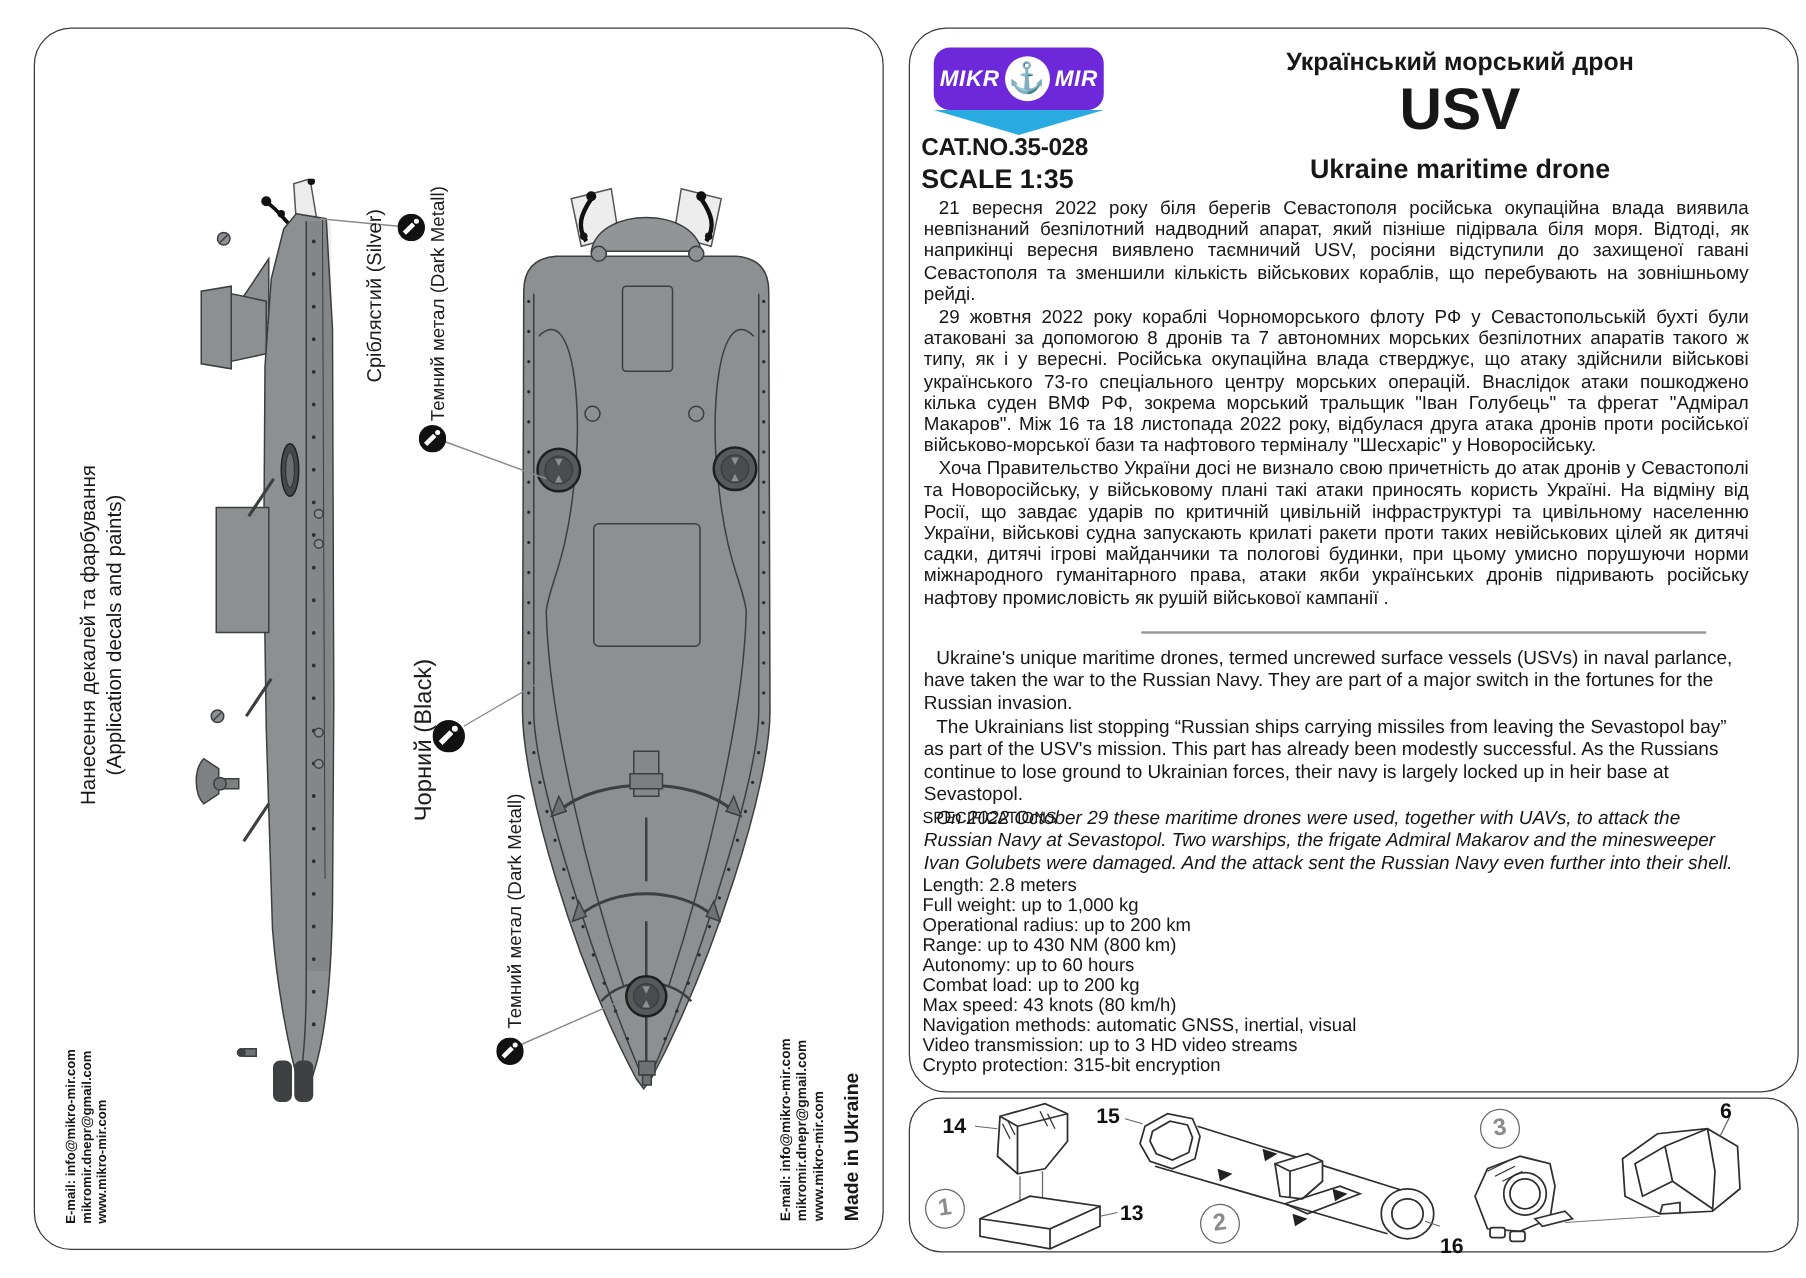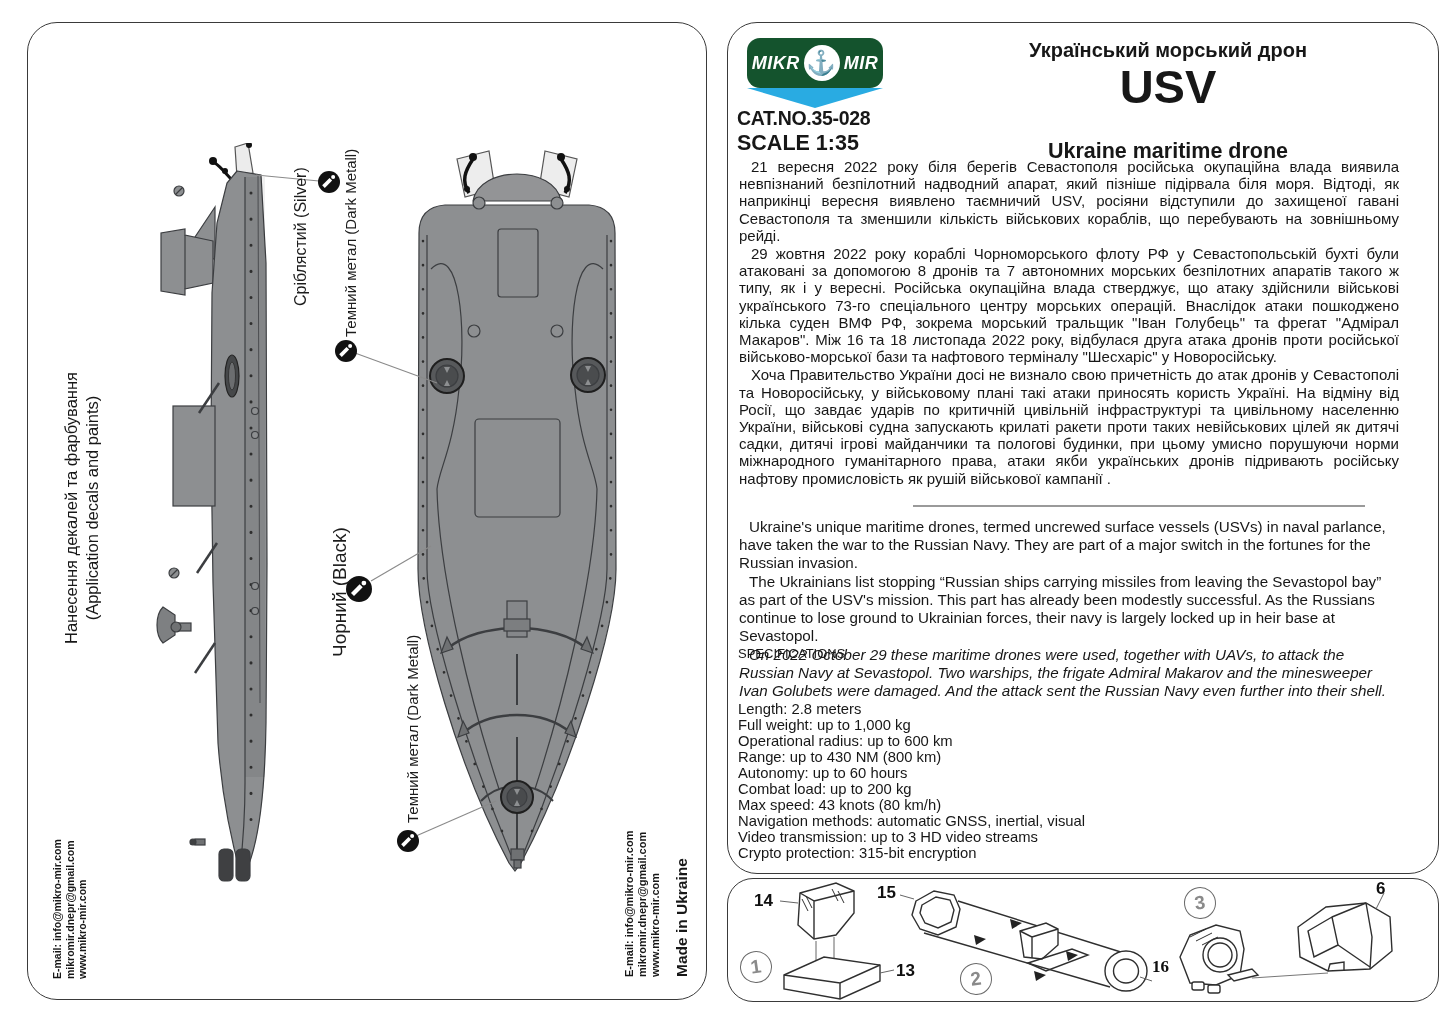--- a/index.html
+++ b/index.html
@@ -11,21 +11,21 @@
   .brush{position:absolute;}
   .para{margin:1px;text-indent:12px;}
   .uk-block{font-size:15px;line-height:17.2px;text-align:justify;}
   .en-block{font-size:15.2px;line-height:18px;}
   .spec-line{font-size:14.8px;line-height:16px;}
   .step-circle{position:absolute;width:30px;height:30px;border:1.8px solid #6a6a6a;border-radius:50%;
     color:#8a8a8a;font-weight:bold;font-size:19px;display:flex;align-items:center;justify-content:center;
     transform:rotate(-8deg);background:#fff;}
   .part-num{position:absolute;font-weight:bold;font-size:17px;color:#101010;}
   .hdr-center{position:absolute;left:180px;width:520px;text-align:center;font-weight:bold;}
-  .logo-red{position:absolute;left:19px;top:15px;width:136px;height:50px;background:#14532d;
+  .logo-red{position:absolute;left:19px;top:15px;width:136px;height:50px;background:#6d28d9;
     border-radius:13px;display:flex;align-items:center;justify-content:center;gap:4px;}
   .logo-word{color:#fff;font-weight:bold;font-style:italic;font-size:18px;letter-spacing:.5px;}
   .logo-circle{width:36px;height:36px;background:#fff;border-radius:50%;display:flex;
     align-items:center;justify-content:center;color:#e32228;font-size:24px;line-height:1;}
   .logo-chevron{position:absolute;left:19px;top:65px;width:136px;height:20px;background:#29abe2;
     clip-path:polygon(0 0,100% 0,50% 100%);}
   .contact-line{font-weight:bold;font-size:10.5px;line-height:12.5px;}
 </style>
 </head>
 <body>
@@ -204,41 +204,41 @@
     <span class="logo-word">MIKR</span>
     <span class="logo-circle">⚓</span>
     <span class="logo-word">MIR</span>
   </div>
   <div class="logo-chevron"></div>
   <div class="abs" style="left:9px;top:84px;font-weight:bold;font-size:19.5px;letter-spacing:-0.3px;">CAT.NO.35-028</div>
   <div class="abs" style="left:9px;top:108px;font-weight:bold;font-size:21.5px;">SCALE 1:35</div>
 
   <div class="hdr-center" style="top:16px;font-size:20px;">Український морський дрон</div>
   <div class="hdr-center" style="top:36px;font-size:47px;">USV</div>
-  <div class="hdr-center" style="top:116px;font-size:21.5px;">Ukraine maritime drone</div>
+  <div class="hdr-center" style="top:100px;font-size:21.5px;">Ukraine maritime drone</div>
 
   <div class="abs uk-block" style="left:10px;top:134px;width:662px;">
     <p class="para">21 вересня 2022 року біля берегів Севастополя російська окупаційна влада виявила невпізнаний безпілотний надводний апарат, який пізніше підірвала біля моря. Відтоді, як наприкінці вересня виявлено таємничий USV, росіяни відступили до захищеної гавані Севастополя та зменшили кількість військових кораблів, що перебувають на зовнішньому рейді.</p>
     <p class="para">29 жовтня 2022 року кораблі Чорноморського флоту РФ у Севастопольській бухті були атаковані за допомогою 8 дронів та 7 автономних морських безпілотних апаратів такого ж типу, як і у вересні. Російська окупаційна влада стверджує, що атаку здійснили військові українського 73-го спеціального центру морських операцій. Внаслідок атаки пошкоджено кілька суден ВМФ РФ, зокрема морський тральщик "Іван Голубець" та фрегат "Адмірал Макаров". Між 16 та 18 листопада 2022 року, відбулася друга атака дронів проти російської військово-морської бази та нафтового терміналу "Шесхаріс" у Новоросійську.</p>
     <p class="para">Хоча Правительство України досі не визнало свою причетність до атак дронів у Севастополі та Новоросійську, у військовому плані такі атаки приносять користь Україні. На відміну від Росії, що завдає ударів по критичній цивільній інфраструктурі та цивільному населенню України, військові судна запускають крилаті ракети проти таких невійськових цілей як дитячі садки, дитячі ігрові майданчики та пологові будинки, при цьому умисно порушуючи норми міжнародного гуманітарного права, атаки якби українських дронів підривають російську нафтову промисловість як рушій військової кампанії .</p>
   </div>
 
   <div class="abs" style="left:185px;top:482px;width:452px;height:2px;background:#9a9a9a;"></div>
 
   <div class="abs en-block" style="left:10px;top:494px;width:662px;">
     <p class="para" style="text-indent:10px;">Ukraine's unique maritime drones, termed uncrewed surface vessels (USVs) in naval parlance, have taken the war to the Russian Navy. They are part of a major switch in the fortunes for the Russian invasion.</p>
     <p class="para" style="text-indent:10px;">The Ukrainians list stopping “Russian ships carrying missiles from leaving the Sevastopol bay” as part of the USV's mission. This part has already been modestly successful. As the Russians continue to lose ground to Ukrainian forces, their navy is largely locked up in heir base at Sevastopol.</p>
     <p class="para" style="text-indent:10px;font-style:italic;">On 2022 October 29 these maritime drones were used, together with UAVs, to attack the Russian Navy at Sevastopol. Two warships, the frigate Admiral Makarov and the minesweeper Ivan Golubets were damaged. And the attack sent the Russian Navy even further into their shell.</p>
   </div>
 
   <div class="abs" style="left:10px;top:623px;font-size:13px;">SPECIFICATIONS</div>
   <div class="abs" style="left:10px;top:678px;width:662px;">
     <div class="spec-line">Length: 2.8 meters</div>
     <div class="spec-line">Full weight: up to 1,000 kg</div>
-    <div class="spec-line">Operational radius: up to 600 km</div>
+    <div class="spec-line">Operational radius: up to 200 km</div>
     <div class="spec-line">Range: up to 430 NM (800 km)</div>
     <div class="spec-line">Autonomy: up to 60 hours</div>
     <div class="spec-line">Combat load: up to 200 kg</div>
     <div class="spec-line">Max speed: 43 knots (80 km/h)</div>
     <div class="spec-line">Navigation methods: automatic GNSS, inertial, visual</div>
     <div class="spec-line">Video transmission: up to 3 HD video streams</div>
     <div class="spec-line">Crypto protection: 315-bit encryption</div>
   </div>
 </div>
 
@@ -291,15 +291,15 @@
     </g>
   </svg>
 
   <div class="step-circle" style="left:12px;top:72px;">1</div>
   <div class="step-circle" style="left:232px;top:84px;">2</div>
   <div class="step-circle" style="left:456px;top:8px;">3</div>
 
   <div class="part-num" style="left:26px;top:12px;">14</div>
   <div class="part-num" style="left:168px;top:82px;">13</div>
   <div class="part-num" style="left:149px;top:4px;">15</div>
-  <div class="part-num" style="left:424px;top:78px;font-family:Liberation Serif, serif;">16</div>
+  <div class="part-num" style="left:424px;top:108px;">16</div>
   <div class="part-num" style="left:648px;top:0px;">6</div>
 </div>
 
 </body></html>

